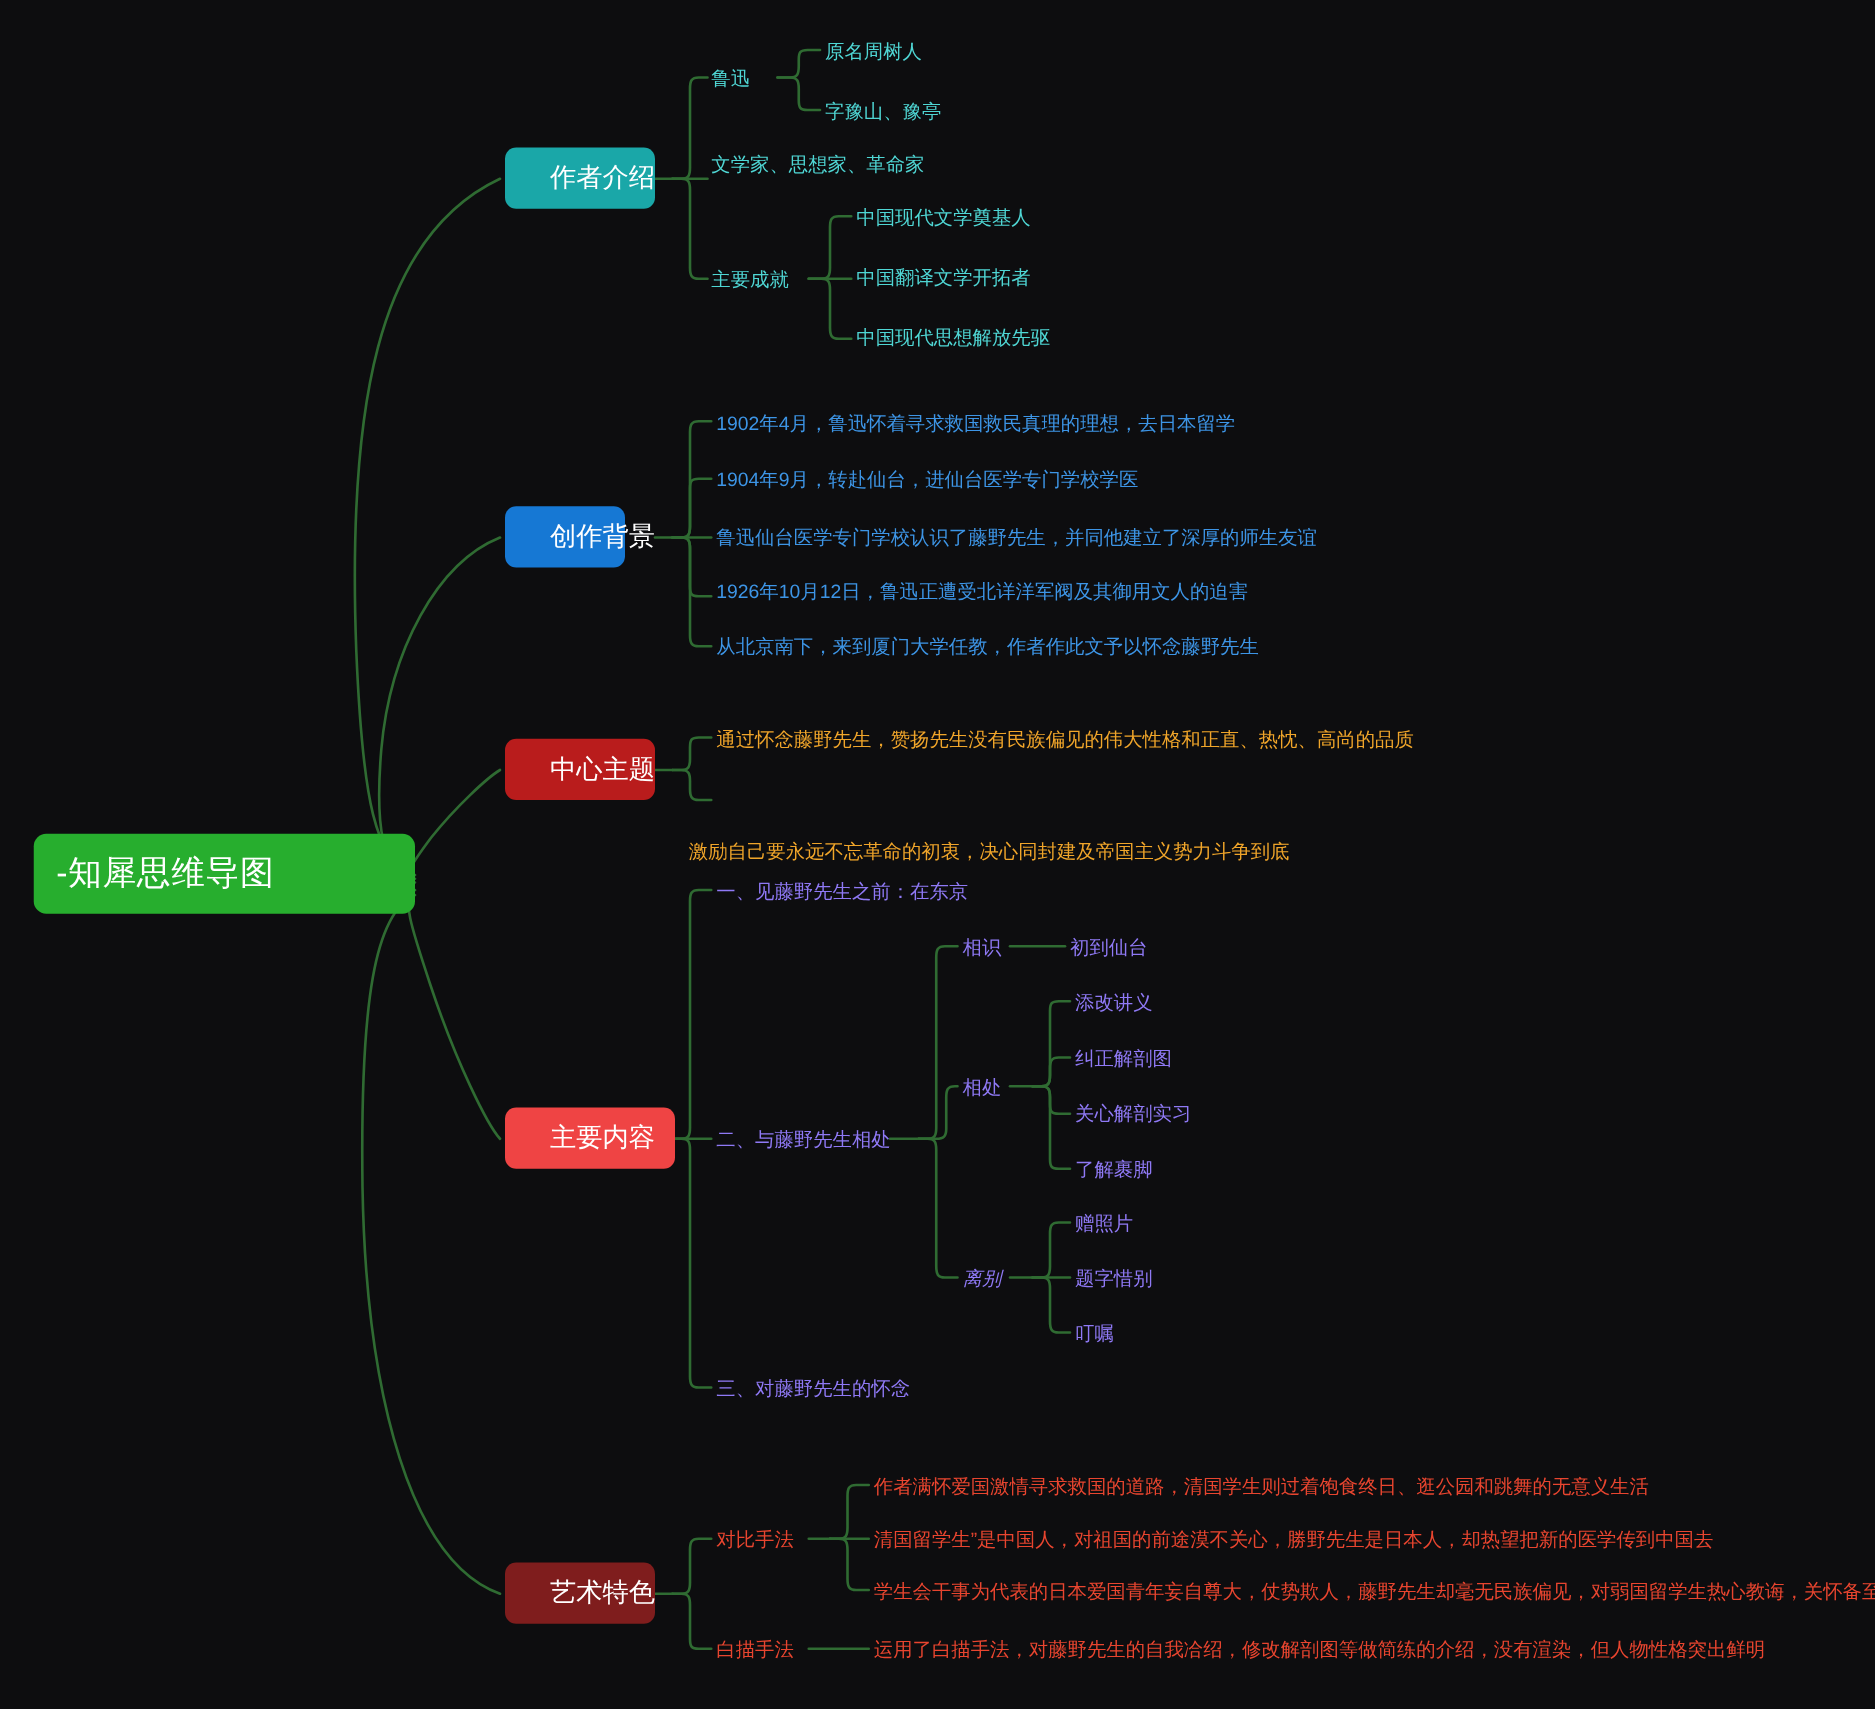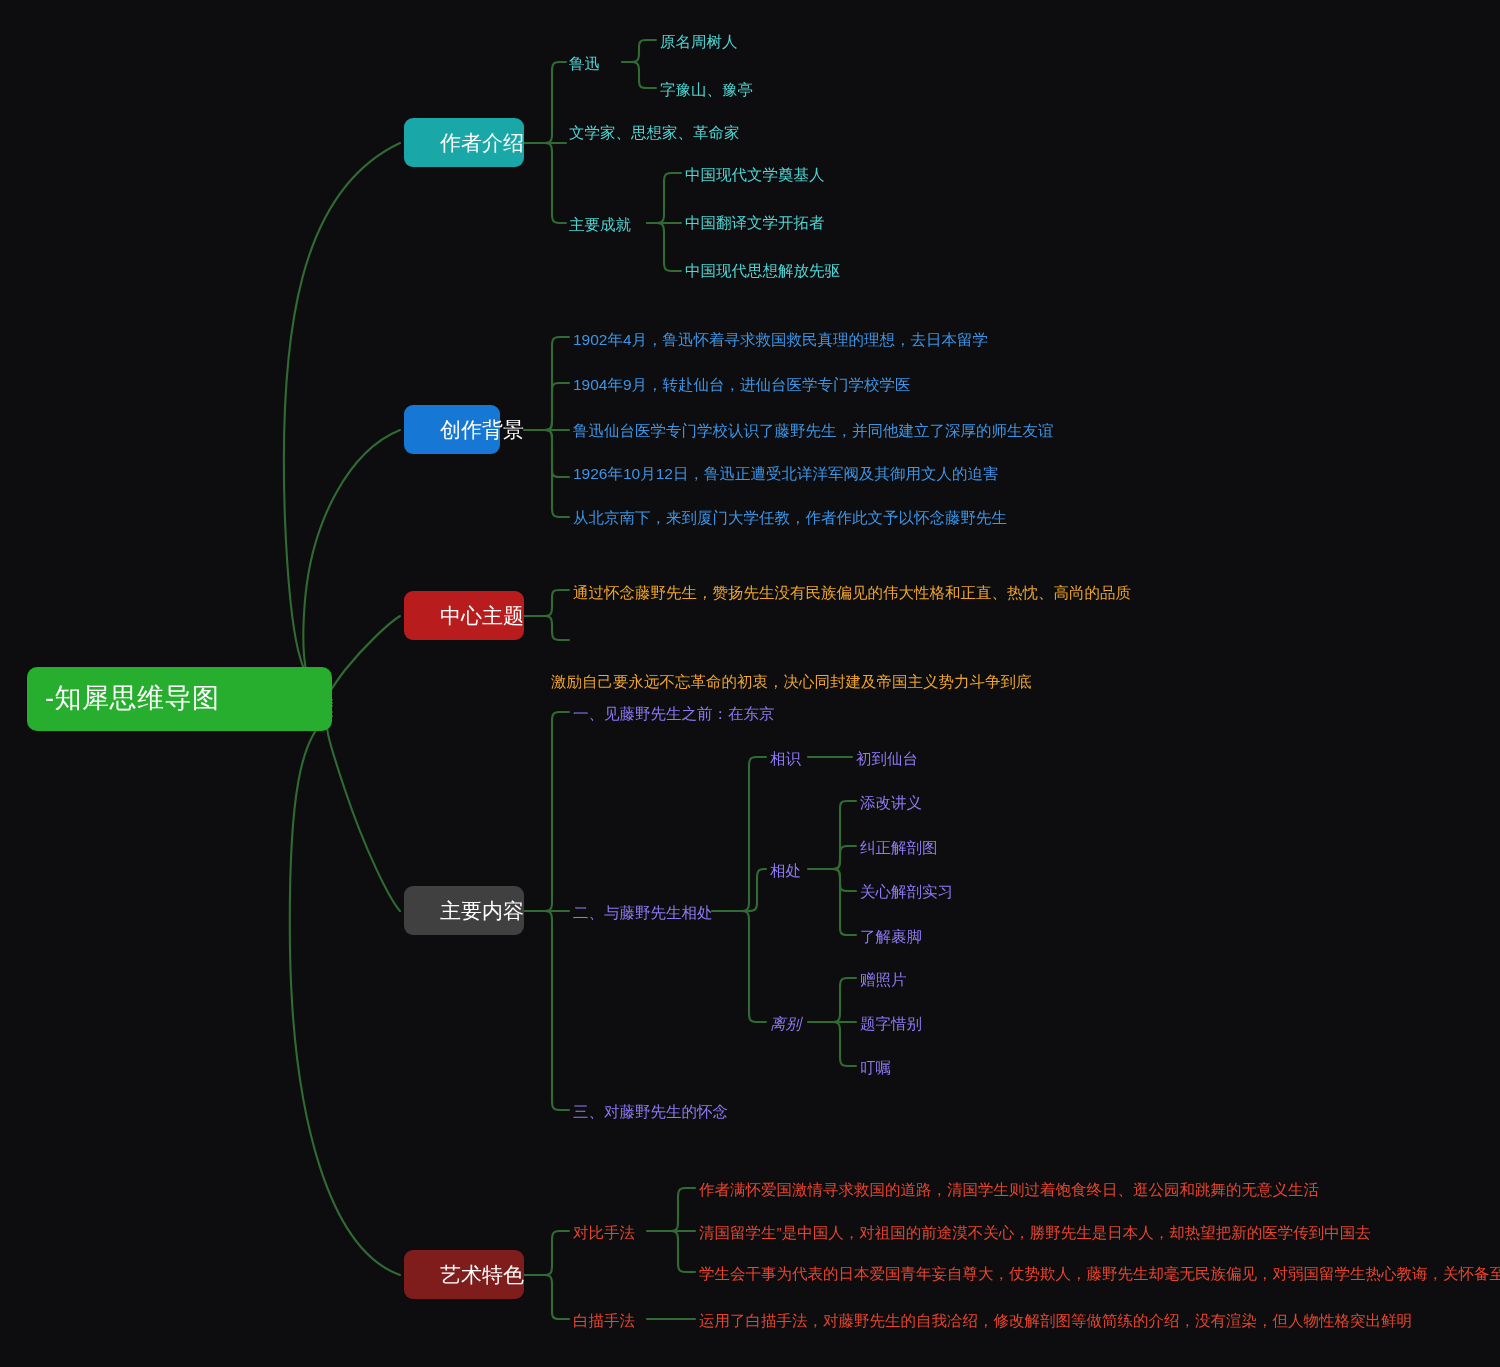--- a/index.html
+++ b/index.html
@@ -194,21 +194,21 @@
     <span>中心主题</span>
   </div>
 
   <div class="node txt lvl2" style="left:573px; top:581px; color:#f0a52a;">
     <span>通过怀念藤野先生，赞扬先生没有民族偏见的伟大性格和正直、热忱、高尚的品质</span>
   </div>
   <div class="node txt lvl2" style="left:551px; top:630px; color:#f0a52a;margin-top:40px;">
     <span>激励自己要永远不忘革命的初衷，决心同封建及帝国主义势力斗争到底</span>
   </div>
 
-  <div class="node pill" style="left:404px; top:886px; width:120px; background:#404040;">
+  <div class="node pill" style="left:404px; top:886px; width:136px; background:#ef4444;">
     <span>主要内容</span>
   </div>
 
   <div class="node txt lvl2" style="left:573px; top:702px; color:#8f79f5;">
     <span>一、见藤野先生之前：在东京</span>
   </div>
 
   <div class="node txt lvl2" style="left:573px; top:901px; color:#8f79f5;">
     <span>二、与藤野先生相处</span>
   </div>

